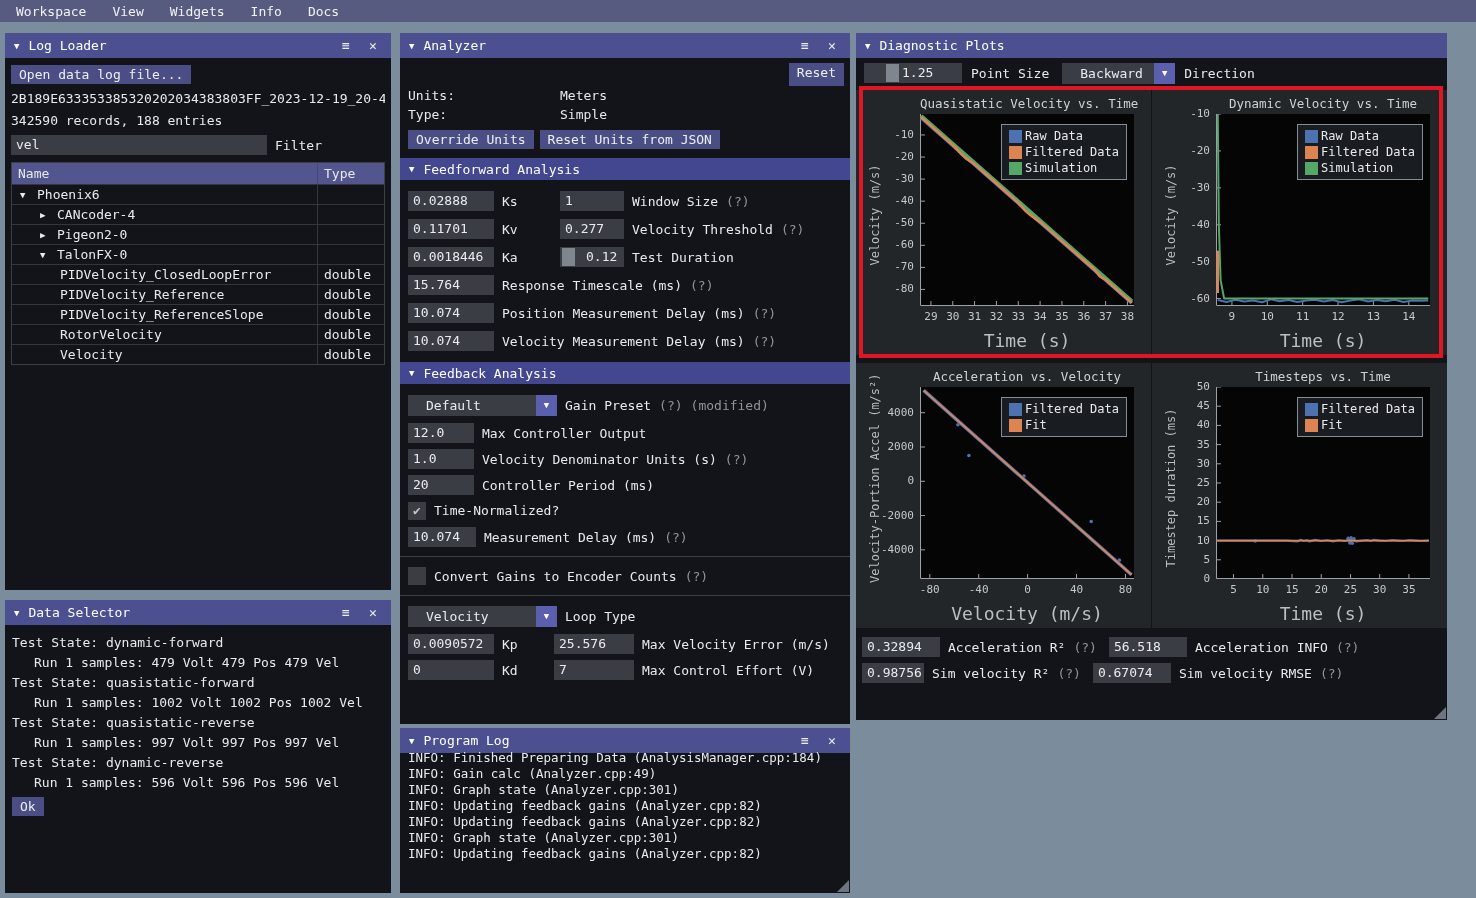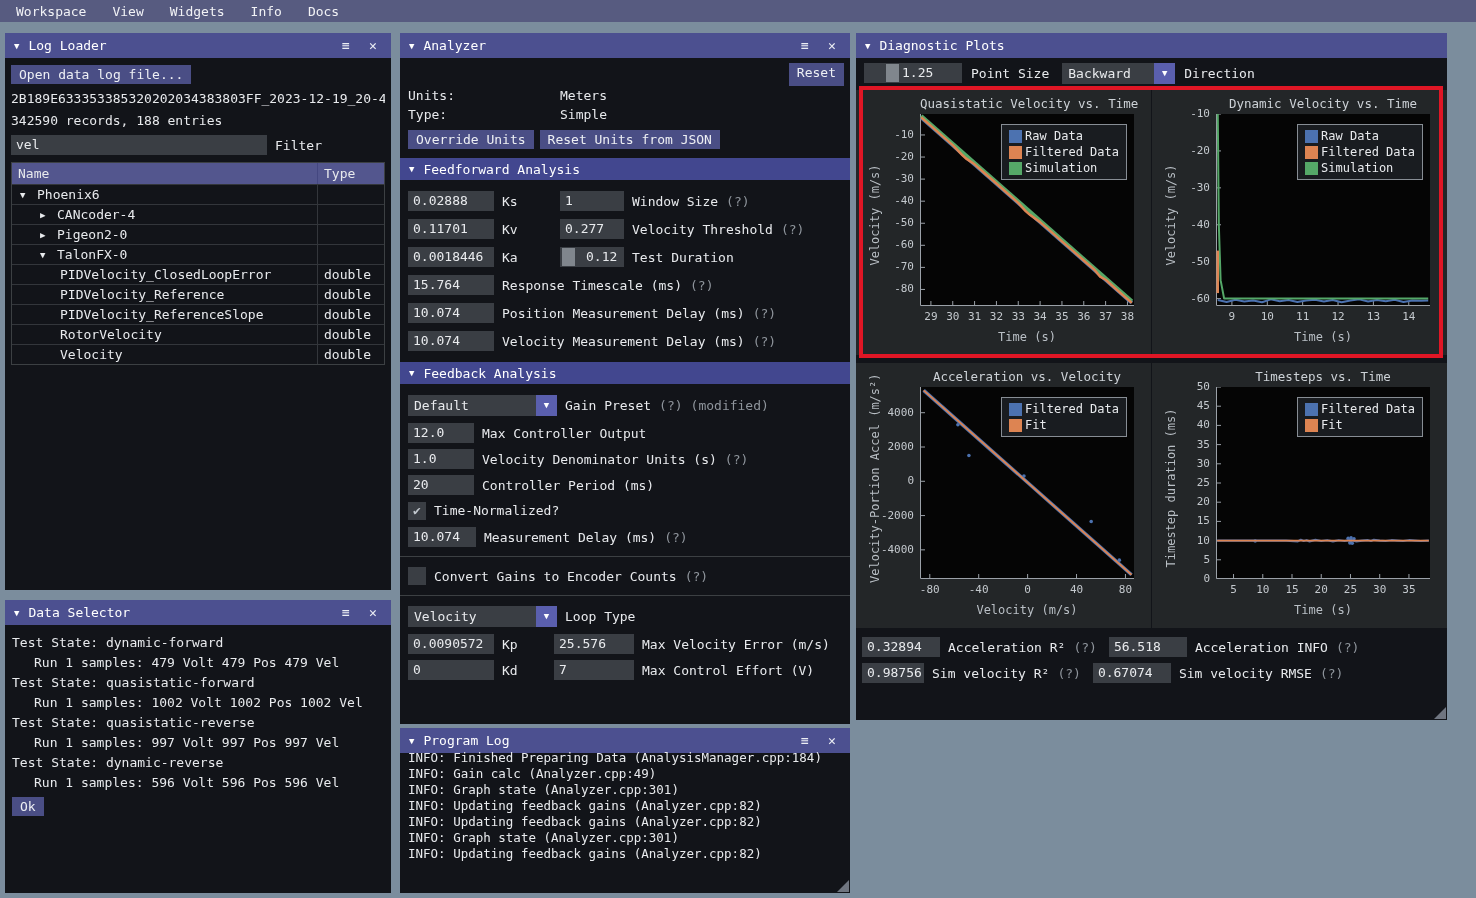--- a/index.html
+++ b/index.html
@@ -21,21 +21,21 @@
   .btn { background:#4a4e85; color:#eef0f4; padding:2px 8px; display:inline-block; white-space:nowrap; }
   .inp { background:#3a3e44; color:#e9ebee; height:20px; line-height:20px; padding:0 5px; overflow:hidden; white-space:nowrap; }
   .help { color:#8f959c; }
   .dim  { color:#8f959c; }
 
   .slider { position:relative; background:#3a3e44; height:20px; line-height:20px; }
   .slider .grab { position:absolute; top:1px; bottom:1px; width:13px; background:#80868d; }
   .slider .sval { position:relative; z-index:1; }
 
   .combo { display:flex; }
-  .combo .cval { background:#3a3e44; height:21px; line-height:21px; padding:0 6px; }
+  .combo .cval { background:#3a3e44; height:21px; line-height:21px; padding:0 18px; }
   .combo .cbtn { width:21px; height:21px; background:#5a5fae; color:#fff; font-size:9px; text-align:center; line-height:21px; }
 
   .checkbox { width:18px; height:18px; background:#3a3e44; color:#c3c9cf; font-size:13px; line-height:18px; text-align:center; }
 
   .frow { display:flex; align-items:center; gap:8px; padding:0 8px; }
   .sech { background:#42478f; height:22px; display:flex; align-items:center; gap:9px; padding:0 9px; color:#fff; margin:7px 0; }
   .sech .tri { font-size:9px; }
   .sep { border-top:1px solid #3c4043; margin:5px 0; }
 
   
@@ -72,21 +72,21 @@
   #program-log .body { overflow:hidden; height:138px; padding:0 8px; margin-top:-3px; }
   .logline { height:16px; line-height:16px; font-size:12.5px; white-space:nowrap; }
 
   
   #diagnostic { left:856px; top:33px; width:591px; height:687px; }
   .ctrlrow { display:flex; align-items:center; gap:9px; padding:0 8px; height:30px; }
   .plots { position:absolute; left:0; top:57px; width:591px; display:grid; grid-template-columns:295px 295px; grid-auto-rows:265px; column-gap:1px; row-gap:8px; }
   .cell { position:relative; background:#232628; }
   .plot-title { position:absolute; top:6px; left:64px; width:214px; text-align:center; font-size:12.5px; color:#cdd2d7; white-space:nowrap; }
   .ylab { position:absolute; left:-76px; top:118px; width:190px; text-align:center; font-size:12px; color:#b9bfc5; transform:rotate(-90deg); white-space:nowrap; }
-  .xlab { position:absolute; top:240px; left:64px; width:214px; text-align:center; font-size:12px; color:#b9bfc5; }
+  .xlab { position:absolute; top:240px; left:64px; width:214px; text-align:center; font-size:18px; color:#b9bfc5; }
   .surface { position:absolute; left:64px; top:24px; width:214px; height:192px; background:#050505; }
   .ytick { position:absolute; width:54px; text-align:right; font-size:11px; color:#c4c9ce; }
   .xtick { position:absolute; width:34px; text-align:center; font-size:11px; color:#c4c9ce; }
   .legend { position:absolute; top:10px; right:7px; background:rgba(26,29,34,0.95); border:1px solid #878d94; padding:4px 7px; display:flex; flex-direction:column; gap:2px; }
   .litem { display:flex; align-items:center; gap:3px; font-size:12px; white-space:nowrap; }
   .lsw { width:13px; height:13px; }
   .statrow { display:flex; align-items:center; gap:8px; padding:0 6px; height:26px; }
   #highlight-rect { position:absolute; left:3px; top:53px; width:584px; height:272px; border:4px solid #e01625; pointer-events:none; z-index:5; }
 </style>
 </head>

